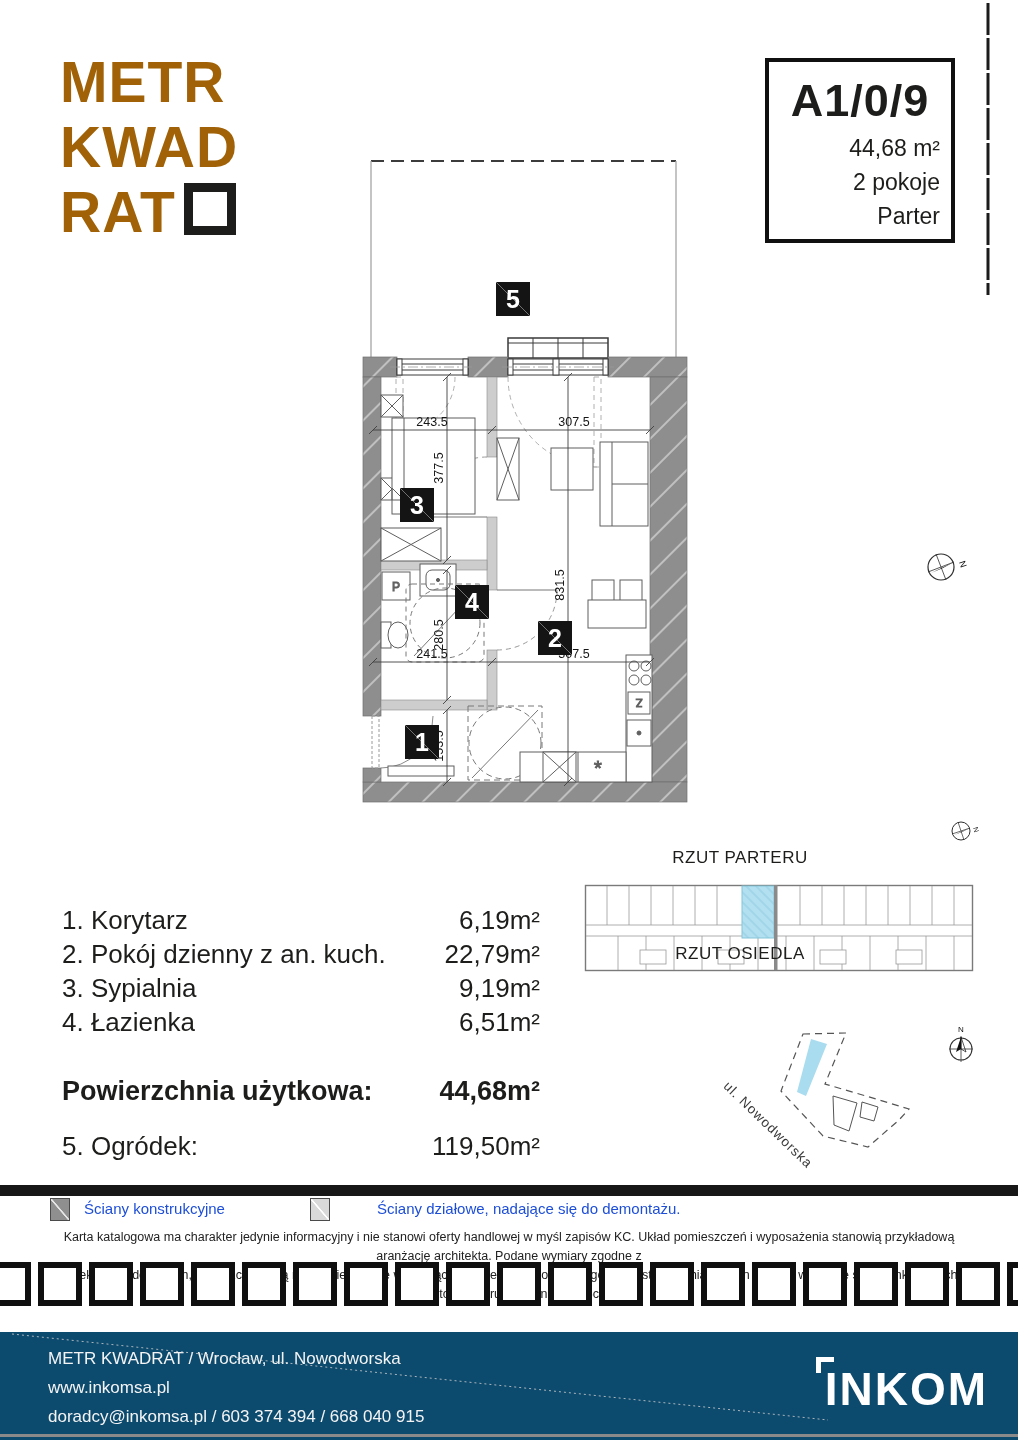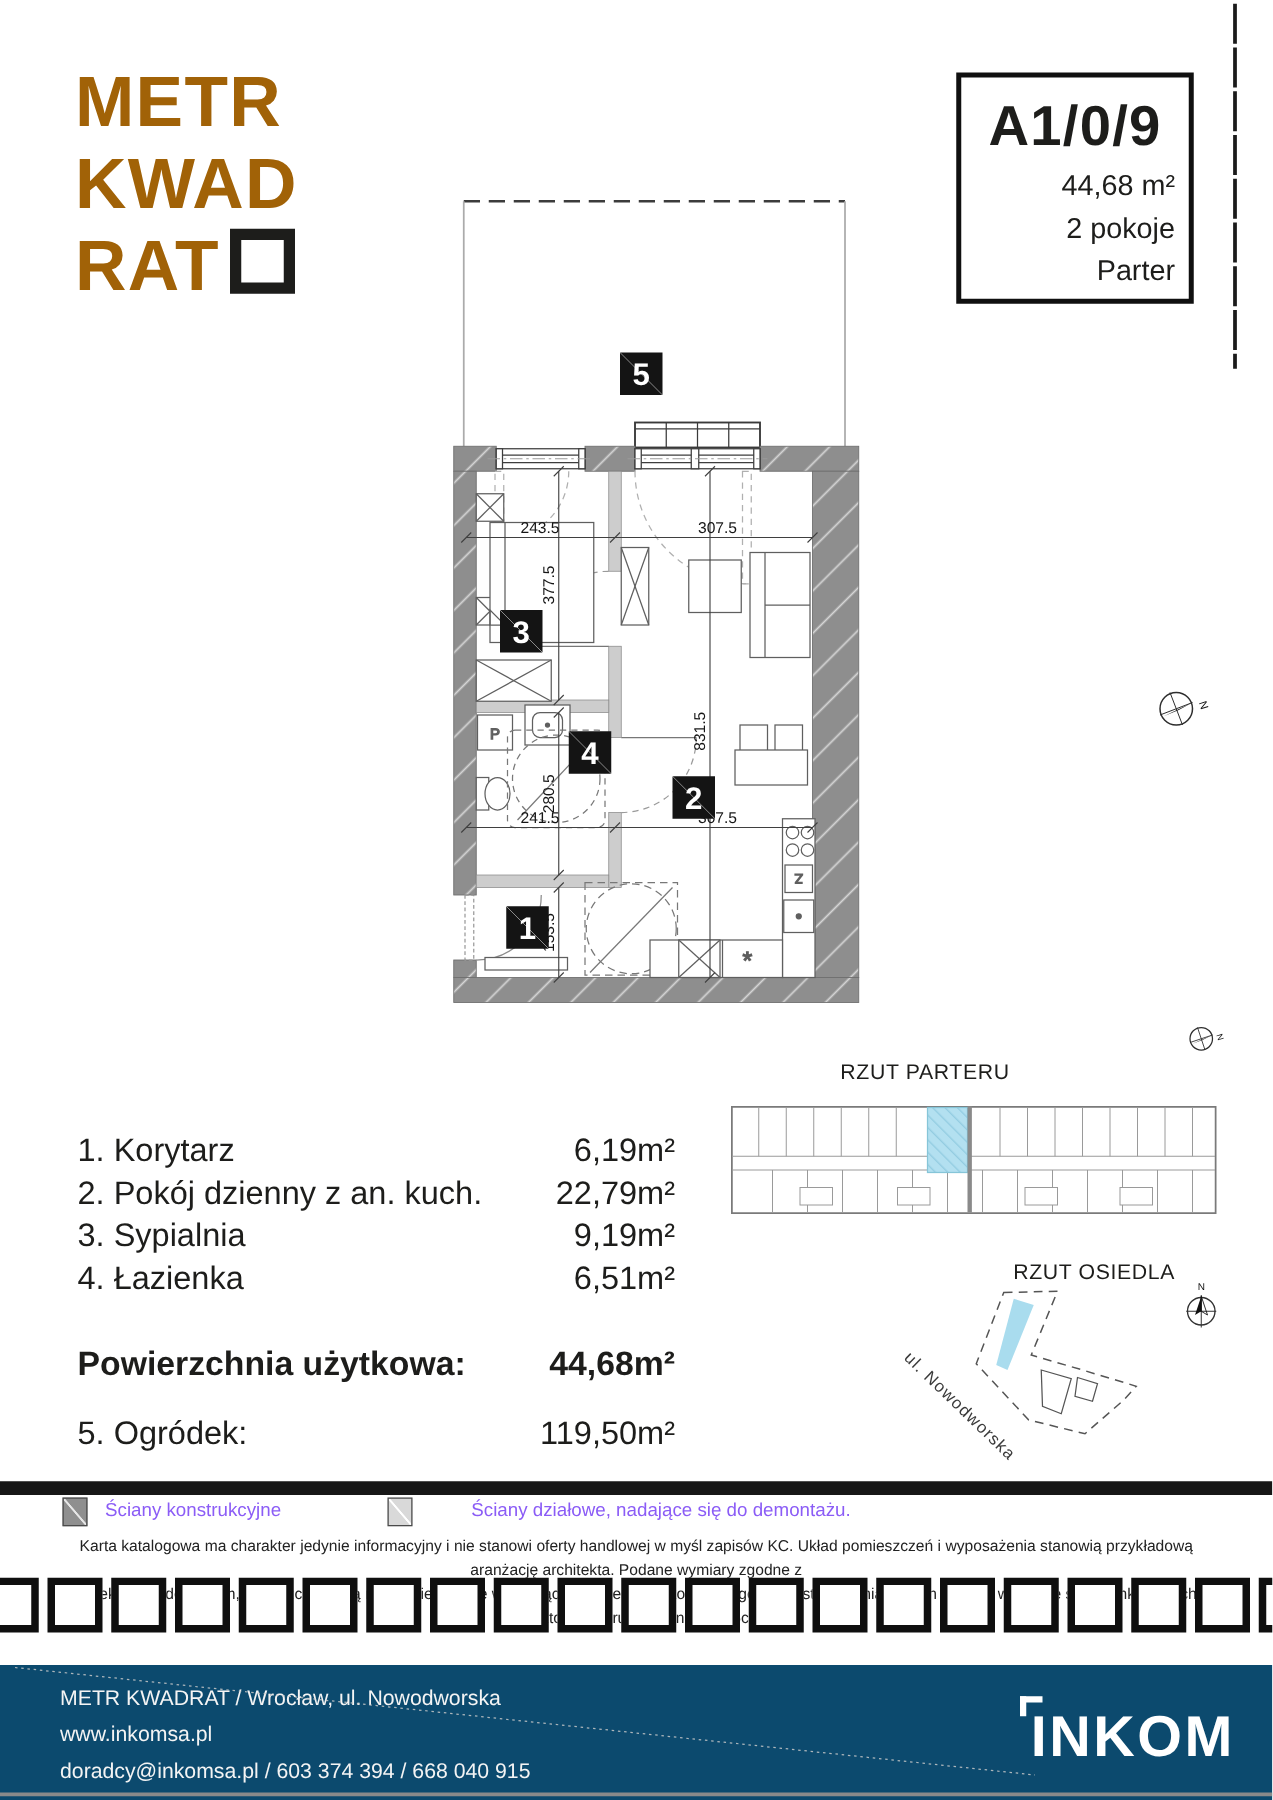--- a/index.html
+++ b/index.html
@@ -19,30 +19,30 @@
   
 
   
   .rooms-list{left:62px;top:903px;width:478px;}
   .arow{display:flex;justify-content:space-between;font-size:26px;line-height:34px;}
   .total-row{left:62px;top:1074px;width:478px;font-size:27px;font-weight:700;}
   .garden-row{left:62px;top:1129px;width:478px;font-size:26px;}
 
   .section-title{left:540px;width:400px;text-align:center;font-size:17px;font-weight:400;letter-spacing:.5px;}
   .t-parter{top:848px;}
-  .t-osiedle{top:1008px;text-align:right;}
+  .t-osiedle{top:944px;}
 
   
   .black-bar{left:0;top:1185px;width:1018px;height:11px;background:#171717;}
   .swatch{width:20px;height:23px;border:1px solid #4a4a4a;box-sizing:border-box;}
   .sw1{left:50px;top:1198px;background-color:#8f8f8f;
        background-image:linear-gradient(to top right, rgba(0,0,0,0) 46%, #e6e6e6 48%, #e6e6e6 52%, rgba(0,0,0,0) 54%);}
   .sw2{left:310px;top:1198px;background-color:#d9d9d9;
        background-image:linear-gradient(to top right, rgba(0,0,0,0) 46%, #ffffff 48%, #ffffff 52%, rgba(0,0,0,0) 54%);}
-  .legend-label{top:1200px;font-size:15px;color:#8b5cf6;}
+  .legend-label{top:1200px;font-size:15px;color:#1d4ed8;}
   .ll1{left:84px;} .ll2{left:342px;margin-left:35px;}
 
   .disclaimer{left:39px;top:1228px;width:940px;text-align:center;font-size:12.5px;line-height:19px;color:#222;}
 
   
   .squares{left:-13px;top:1262px;width:1060px;height:52px;display:flex;gap:7px;overflow:hidden;}
   .sq{flex:0 0 auto;width:32px;height:32px;border:6px solid #0f0f0f;background:#fff;}
 
   
   .footer{left:0;top:1332px;width:1018px;height:112px;background:#0c4a6e;}

